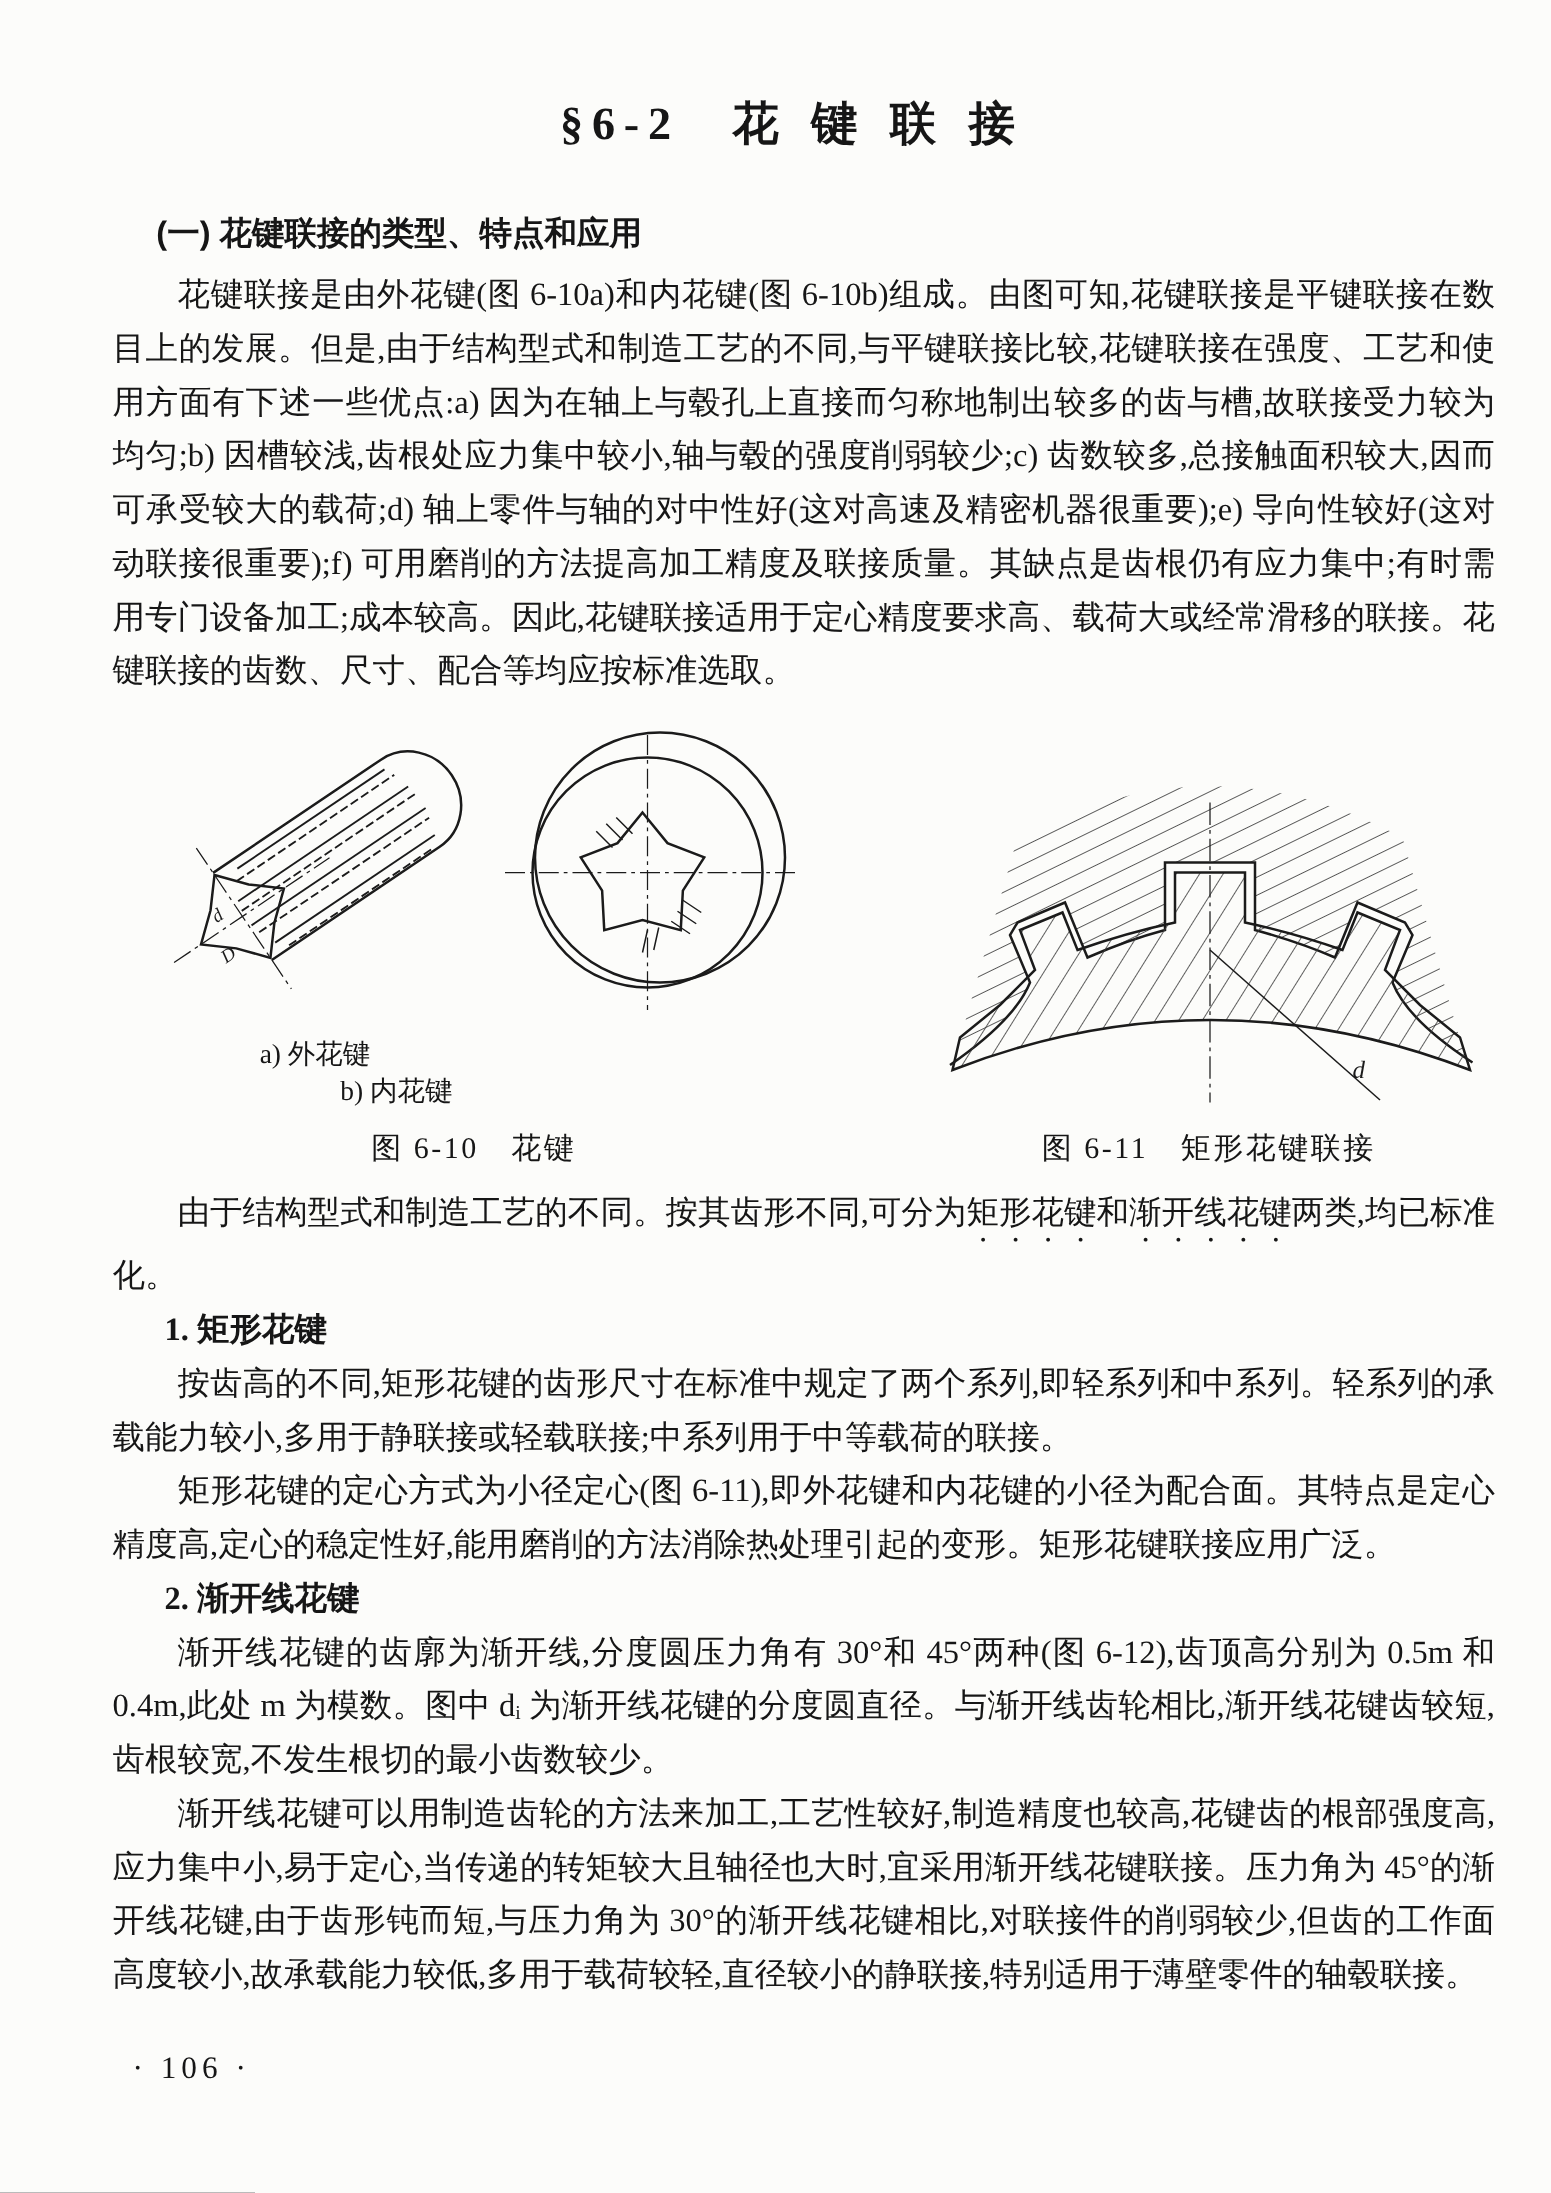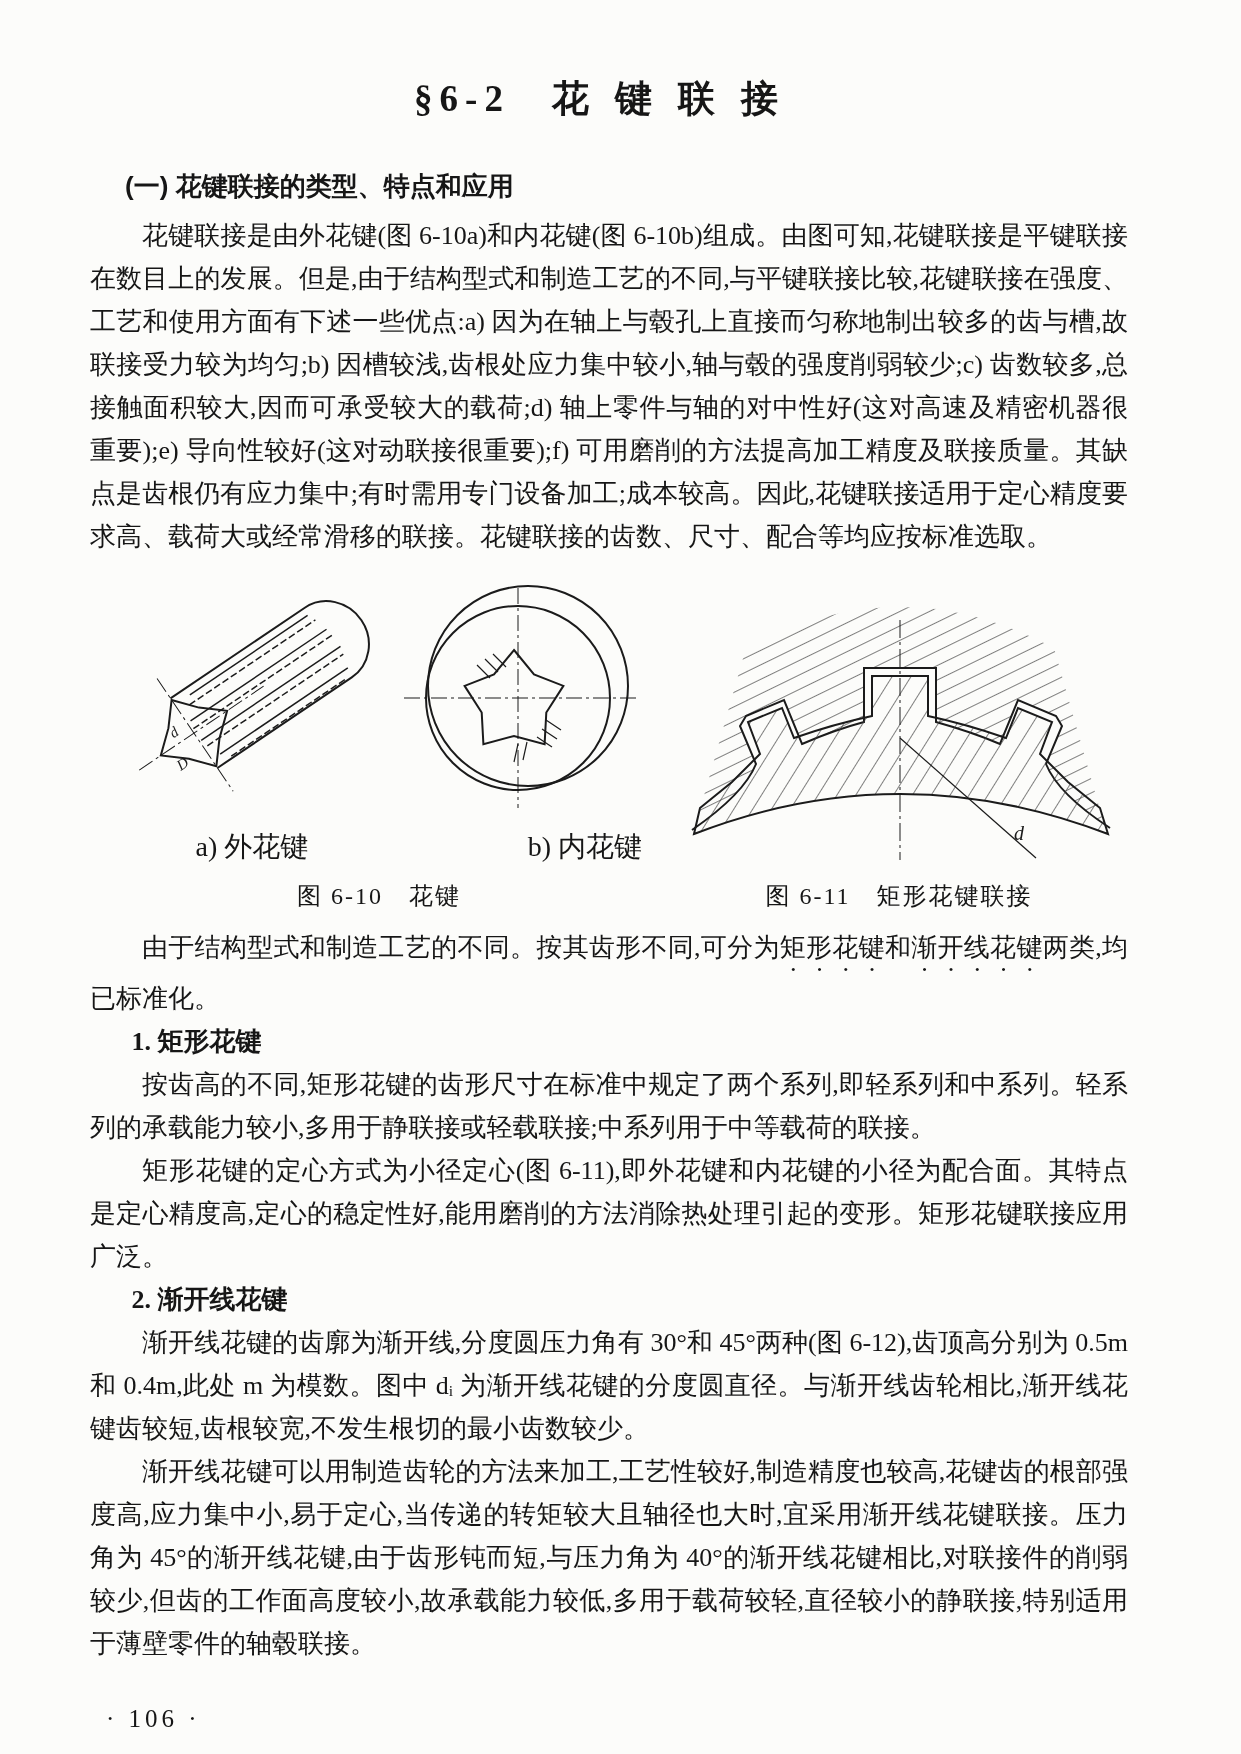--- a/index.html
+++ b/index.html
@@ -2,21 +2,21 @@
 <html><head>
 <meta charset="utf-8">
 <style>
   html,body{margin:0;padding:0;background:#888;}
   .page{
     position:relative;
     width:1241px;height:1754px;
     margin:0 auto;
     background:#fcfcfa;
     box-sizing:border-box;
-    padding:74px 113px 0 90px;
+    padding:74px 45px 0 90px;
     font-family:"Liberation Serif","DejaVu Serif",serif;
     color:#161616;
     overflow:hidden;
   }
   .doc-title{
     text-align:center;
     font-size:37px;
     font-weight:600;
     margin:0 0 44px 0;
     white-space:nowrap;
@@ -53,22 +53,23 @@
   .figure-row{
     display:flex;
     justify-content:space-between;
     align-items:flex-end;
     margin:16px 14px 14px 22px;
   }
   .figure-row figure{margin:0;text-align:center;}
   .fig-drawings{display:flex;align-items:flex-end;gap:4px;}
   .fig-labels{
     display:flex;
-    font-size:28px;
+    font-size:22px;
     margin-top:14px;
+    flex-direction:column;
   }
   .fig-label-a{width:280px;text-align:center;}
   .fig-label-b{width:250px;text-align:right;}
   figcaption{
     font-size:24px;
     margin-top:14px;
     letter-spacing:2px;
   }
   .page-number{
     font-size:25px;
@@ -167,17 +168,17 @@
   </div>
 
   <p class="body-p"><span>由于结构型式和制造工艺的不同。按其齿形不同,可分为</span><span class="emph">矩形花键</span><span>和</span><span class="emph">渐开线花键</span><span>两类,均已标准化。</span></p>
 
   <h3 class="sub-heading">1. 矩形花键</h3>
   <p class="body-p">按齿高的不同,矩形花键的齿形尺寸在标准中规定了两个系列,即轻系列和中系列。轻系列的承载能力较小,多用于静联接或轻载联接;中系列用于中等载荷的联接。</p>
   <p class="body-p">矩形花键的定心方式为小径定心(图 6-11),即外花键和内花键的小径为配合面。其特点是定心精度高,定心的稳定性好,能用磨削的方法消除热处理引起的变形。矩形花键联接应用广泛。</p>
 
   <h3 class="sub-heading">2. 渐开线花键</h3>
   <p class="body-p">渐开线花键的齿廓为渐开线,分度圆压力角有 30°和 45°两种(图 6-12),齿顶高分别为 0.5m 和 0.4m,此处 m 为模数。图中 dᵢ 为渐开线花键的分度圆直径。与渐开线齿轮相比,渐开线花键齿较短,齿根较宽,不发生根切的最小齿数较少。</p>
-  <p class="body-p">渐开线花键可以用制造齿轮的方法来加工,工艺性较好,制造精度也较高,花键齿的根部强度高,应力集中小,易于定心,当传递的转矩较大且轴径也大时,宜采用渐开线花键联接。压力角为 45°的渐开线花键,由于齿形钝而短,与压力角为 40°的渐开线花键相比,对联接件的削弱较少,但齿的工作面高度较小,故承载能力较低,多用于载荷较轻,直径较小的静联接,特别适用于薄壁零件的轴毂联接。</p>
+  <p class="body-p">渐开线花键可以用制造齿轮的方法来加工,工艺性较好,制造精度也较高,花键齿的根部强度高,应力集中小,易于定心,当传递的转矩较大且轴径也大时,宜采用渐开线花键联接。压力角为 45°的渐开线花键,由于齿形钝而短,与压力角为 30°的渐开线花键相比,对联接件的削弱较少,但齿的工作面高度较小,故承载能力较低,多用于载荷较轻,直径较小的静联接,特别适用于薄壁零件的轴毂联接。</p>
 
   <div class="page-number">· 106 ·</div>
 
 </div>
 
 </body></html>

